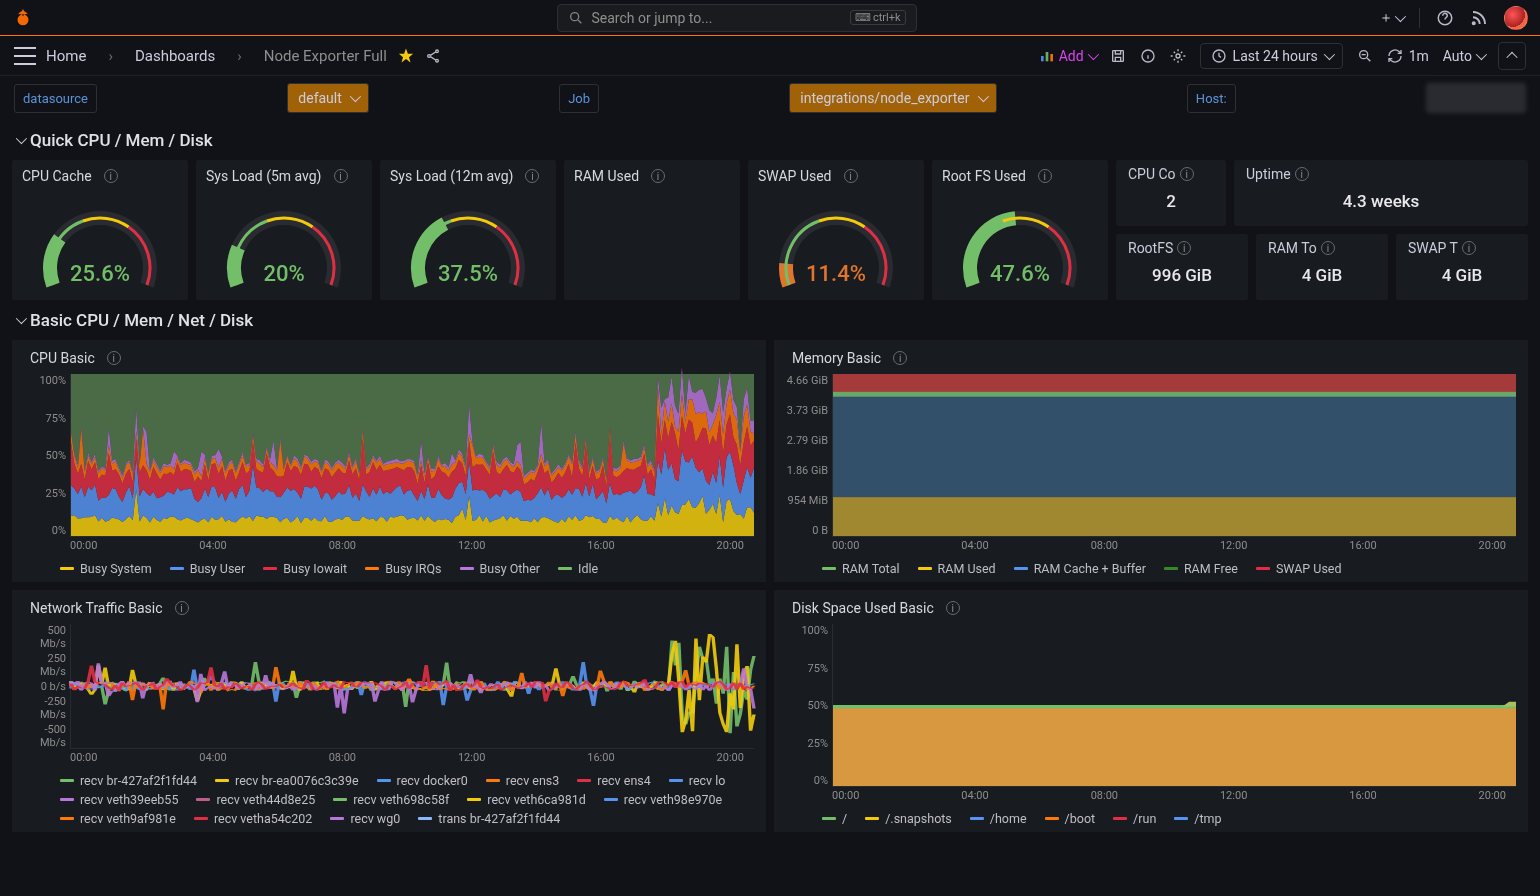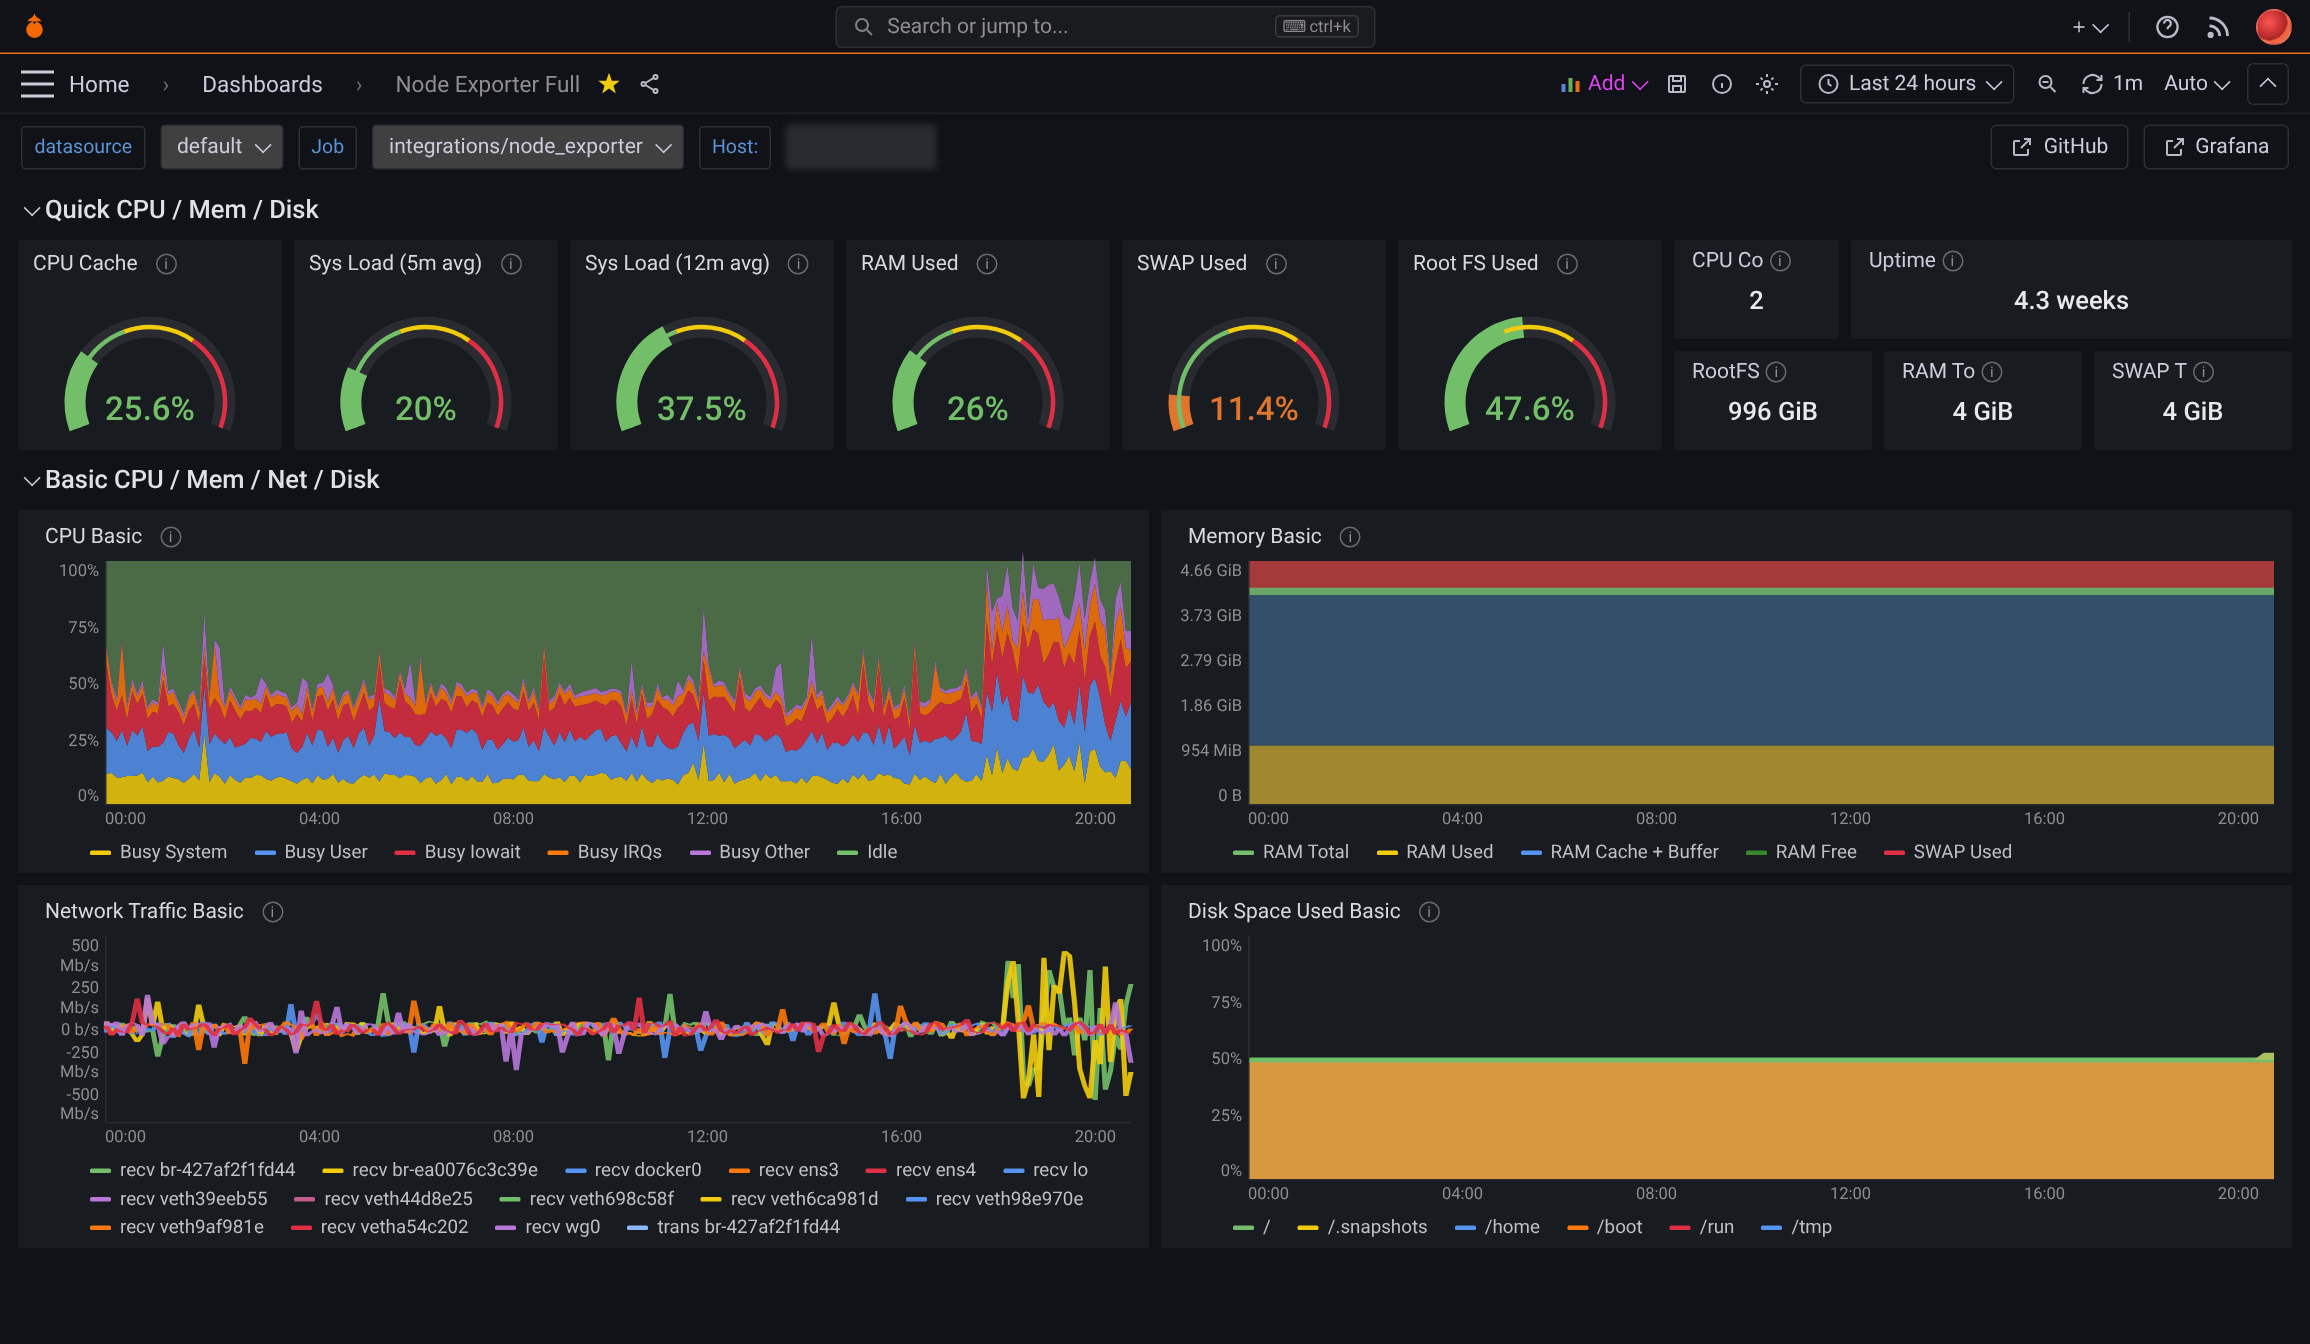--- a/index.html
+++ b/index.html
@@ -19,21 +19,21 @@
 .crumbs .cur { color: #8e8e8e; }
 .star { width: 18px; }
 .nav-right { margin-left: auto; display: flex; align-items: center; gap: 14px; }
 .add-btn { color: #d946ef; display: flex; align-items: center; gap: 4px; }
 .chev { display:inline-block; width: 8px; height: 8px; border-right: 1.5px solid currentColor; border-bottom: 1.5px solid currentColor; transform: rotate(45deg) translateY(-2px); }
 .time-btn { display: flex; align-items: center; gap: 6px; border: 1px solid #2d2f34; border-radius: 4px; padding: 4px 10px; }
 .sqbtn { width: 28px; height: 28px; display:flex; align-items:center; justify-content:center; border:1px solid #2d2f34; border-radius:4px;}
 .icn { width: 16px; height: 16px; opacity:.9;}
 .varbar { height: 44px; display: flex; align-items: center; padding: 0 14px; gap: 10px; justify-content: space-between; }
 .varlabel { color: #5a93d6; font-size: 13px; border:1px solid #2d2f34; padding: 6px 8px; border-radius:3px;}
-.varsel { background: #404040; border: 1px solid #2d2f34; border-radius: 3px; padding: 6px 10px; display: flex; align-items: center; gap: 8px; color: #ccccdc; }
+.varsel { background: #a16207; border: 1px solid #2d2f34; border-radius: 3px; padding: 6px 10px; display: flex; align-items: center; gap: 8px; color: #ccccdc; }
 .varsel.redact { width: 100px; height: 30px; background: #2a2b30; filter: blur(2px); }
 .var-right { margin-left: auto; display: flex; gap: 10px; }
 .outbtn { border: 1px solid #2d2f34; border-radius: 4px; padding: 6px 12px; display: flex; align-items: center; gap: 6px; }
 .section-title { padding: 10px 16px; font-size: 17px; font-weight: 500; color: #dfe1e5; display:flex; align-items:center; gap:6px;}
 .section-title .chev2 { display:inline-block; width: 8px; height: 8px; border-right: 1.5px solid #ccccdc; border-bottom: 1.5px solid #ccccdc; transform: rotate(45deg) translateY(-2px);}
 .row { display: flex; gap: 8px; padding: 0 12px; }
 .panel { background: #181b1f; border-radius: 2px; display: flex; flex-direction: column; overflow: hidden; }
 .panel-head { display: flex; align-items: center; gap: 8px; padding: 8px 10px 2px; color: #d8d9dd; font-size: 14px; white-space: nowrap; overflow: hidden; }
 .info { width: 14px; height: 14px; border: 1px solid #6a6b70; border-radius: 50%; display: inline-flex; align-items:center; justify-content:center; font-size:10px; color:#8e8e8e; margin-left: 4px;}
 .gauge-row .panel { width: 176px; height: 140px; }
@@ -164,34 +164,20 @@
       <span>default</span>
       <span class="chev"></span>
     </div>
   <span class="varlabel">Job</span>
   <div class="varsel">
       <span>integrations/node_exporter</span>
       <span class="chev"></span>
     </div>
   <span class="varlabel">Host:</span>
   <div class="varsel redact"></div>
-  <div class="var-right">
-    <div class="outbtn">
-      <svg class="icn" viewBox="0 0 24 24" fill="none" stroke="#ccccdc" stroke-width="2">
-          <path d="M14 4h6v6M20 4l-9 9M18 14v5a1 1 0 01-1 1H5a1 1 0 01-1-1V7a1 1 0 011-1h5"></path>
-        </svg>
-      <span>GitHub</span>
-    </div>
-    <div class="outbtn">
-      <svg class="icn" viewBox="0 0 24 24" fill="none" stroke="#ccccdc" stroke-width="2">
-          <path d="M14 4h6v6M20 4l-9 9M18 14v5a1 1 0 01-1 1H5a1 1 0 01-1-1V7a1 1 0 011-1h5"></path>
-        </svg>
-      <span>Grafana</span>
-    </div>
-  </div>
 </div>
 
 <div class="section-title">
   <span class="chev2"></span>
     <span>Quick CPU / Mem / Disk</span>
 </div>
 <div class="row gauge-row" id="gauge-row">
 <div class="panel">
       <div class="panel-head">
         <span>CPU Cache</span>
@@ -237,30 +223,20 @@
           <path d="M62.89899283371656 28.015368960704578 A50 50 0 0 1 108.6788218175523 34.04239778555041" stroke="#f2cc0c" stroke-width="3" fill="none" stroke-linecap="butt"></path>
           <path d="M108.6788218175523 34.04239778555041 A50 50 0 0 1 126.98463103929542 92.10100716628344" stroke="#e02f44" stroke-width="3" fill="none" stroke-linecap="butt"></path>
   </svg>
         <div class="gauge-val" style="color:#73bf69">37.5%</div>
       </div>
     </div>
     <div class="panel">
       <div class="panel-head">
         <span>RAM Used</span>
         <span class="info">i</span>
-      </div>
-    <div class="gauge-body">
-        <svg width="160" height="100" viewBox="0 0 160 100">
-    <path d="M33.01536896070458 92.10100716628344 A50 50 0 1 1 126.98463103929542 92.10100716628344" stroke="#2a2b30" stroke-width="14" fill="none" stroke-linecap="butt"></path>
-    <path d="M33.01536896070458 92.10100716628344 A50 50 0 0 1 40.173504098790175 44.77004425688127" stroke="#73bf69" stroke-width="14" fill="none" stroke-linecap="butt"></path>
-    <path d="M33.01536896070458 92.10100716628344 A50 50 0 0 1 62.89899283371656 28.015368960704578" stroke="#73bf69" stroke-width="3" fill="none" stroke-linecap="butt"></path>
-          <path d="M62.89899283371656 28.015368960704578 A50 50 0 0 1 108.6788218175523 34.04239778555041" stroke="#f2cc0c" stroke-width="3" fill="none" stroke-linecap="butt"></path>
-          <path d="M108.6788218175523 34.04239778555041 A50 50 0 0 1 126.98463103929542 92.10100716628344" stroke="#e02f44" stroke-width="3" fill="none" stroke-linecap="butt"></path>
-  </svg>
-        <div class="gauge-val" style="color:#73bf69">26%</div>
       </div>
     </div>
     <div class="panel">
       <div class="panel-head">
         <span>SWAP Used</span>
         <span class="info">i</span>
       </div>
     <div class="gauge-body">
         <svg width="160" height="100" viewBox="0 0 160 100">
     <path d="M33.01536896070458 92.10100716628344 A50 50 0 1 1 126.98463103929542 92.10100716628344" stroke="#2a2b30" stroke-width="14" fill="none" stroke-linecap="butt"></path>

